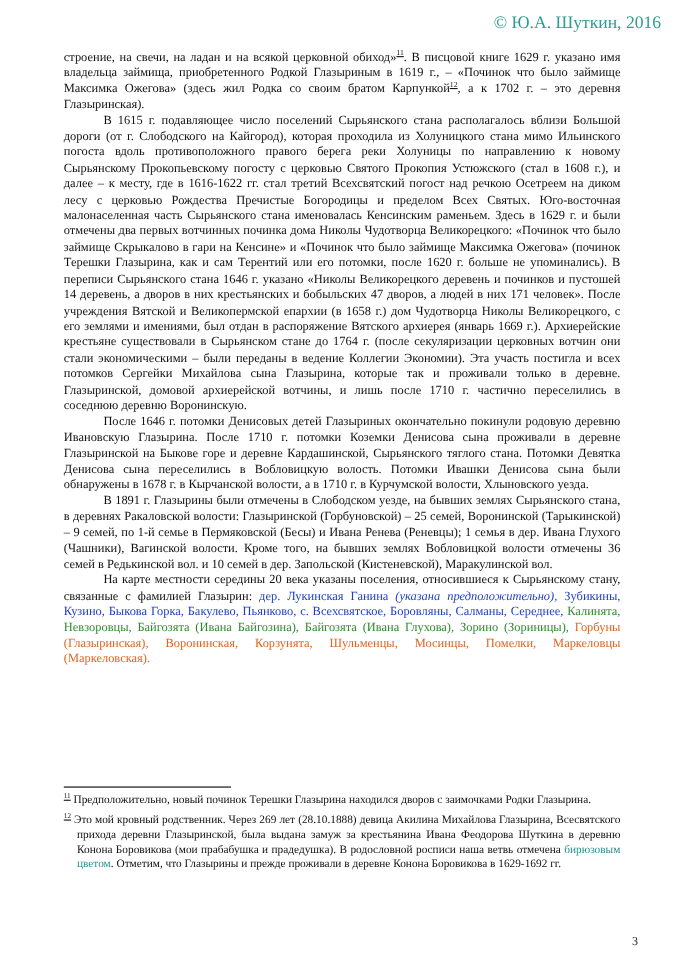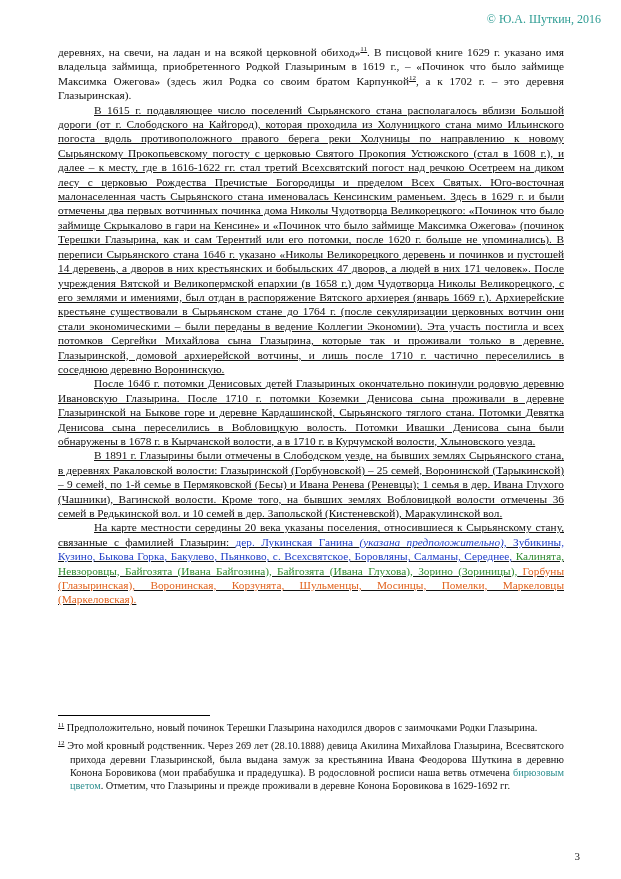--- a/index.html
+++ b/index.html
@@ -1,42 +1,42 @@
 <!DOCTYPE html>
 <html><head>
 <meta charset="utf-8">
 <style>
   html, body { margin: 0; padding: 0; background: #ffffff; }
   body { width: 621px; height: 879px; position: relative; overflow: hidden;
          font-family: "Liberation Serif", "DejaVu Serif", serif; color: #111; }
-  .header { position: absolute; top: 12px; right: 20px; font-size: 12px; color: #2e9c93; }
+  .header { position: absolute; top: 12px; right: 20px; font-size: 16px; color: #2e9c93; }
   .content { position: absolute; left: 58px; top: 45px; width: 506px;
              font-size: 11.3px; line-height: 14.4px; text-align: justify; }
   .content p { margin: 0; }
-  .content p.indent { text-indent: 36px; text-decoration: underline; }
+  .content p.indent { text-indent: 36px; }
   sup { font-size: 7px; line-height: 0; vertical-align: super; text-decoration: underline; }
   .blue { color: #1f3ec8; }
   .green { color: #2f8a2f; }
   .orange { color: #e2631e; }
   .teal { color: #2e8f8f; }
   .ital { font-style: italic; }
   .fn-rule { position: absolute; left: 58px; top: 715px; width: 152px; height: 1px; background: #000; }
   .footnotes { position: absolute; left: 58px; top: 721px; width: 506px;
                font-size: 10.3px; line-height: 13.3px; text-align: justify; }
   .fn { margin: 0 0 5px 0; padding-left: 12px; text-indent: -12px; }
   .fn sup { font-size: 6.5px; }
   .page-num { position: absolute; right: 41px; top: 850px; font-size: 11px; color: #222; }
 </style>
 </head>
 <body>
 
 <div class="header">© Ю.А. Шуткин, 2016</div>
 
 <div class="content">
-  <p><span>деревнях, на свечи, на ладан и на всякой церковной обиход»</span><sup>11</sup><span>. В писцовой книге 1629 г. указано имя владельца займища, приобретенного Родкой Глазыриным в 1619 г., – «Починок что было займище Максимка Ожегова» (здесь жил Родка со своим братом Карпункой</span><sup>12</sup><span>, а к 1702 г. – это деревня Глазыринская).</span></p>
+  <p><span>строение, на свечи, на ладан и на всякой церковной обиход»</span><sup>11</sup><span>. В писцовой книге 1629 г. указано имя владельца займища, приобретенного Родкой Глазыриным в 1619 г., – «Починок что было займище Максимка Ожегова» (здесь жил Родка со своим братом Карпункой</span><sup>12</sup><span>, а к 1702 г. – это деревня Глазыринская).</span></p>
   <p class="indent">В 1615 г. подавляющее число поселений Сырьянского стана располагалось вблизи Большой дороги (от г. Слободского на Кайгород), которая проходила из Холуницкого стана мимо Ильинского погоста вдоль противоположного правого берега реки Холуницы по направлению к новому Сырьянскому Прокопьевскому погосту с церковью Святого Прокопия Устюжского (стал в 1608 г.), и далее – к месту, где в 1616-1622 гг. стал третий Всехсвятский погост над речкою Осетреем на диком лесу с церковью Рождества Пречистые Богородицы и пределом Всех Святых. Юго-восточная малонаселенная часть Сырьянского стана именовалась Кенсинским раменьем. Здесь в 1629 г. и были отмечены два первых вотчинных починка дома Николы Чудотворца Великорецкого: «Починок что было займище Скрыкалово в гари на Кенсине» и «Починок что было займище Максимка Ожегова» (починок Терешки Глазырина, как и сам Терентий или его потомки, после 1620 г. больше не упоминались). В переписи Сырьянского стана 1646 г. указано «Николы Великорецкого деревень и починков и пустошей 14 деревень, а дворов в них крестьянских и бобыльских 47 дворов, а людей в них 171 человек». После учреждения Вятской и Великопермской епархии (в 1658 г.) дом Чудотворца Николы Великорецкого, с его землями и имениями, был отдан в распоряжение Вятского архиерея (январь 1669 г.). Архиерейские крестьяне существовали в Сырьянском стане до 1764 г. (после секуляризации церковных вотчин они стали экономическими – были переданы в ведение Коллегии Экономии). Эта участь постигла и всех потомков Сергейки Михайлова сына Глазырина, которые так и проживали только в деревне. Глазыринской, домовой архиерейской вотчины, и лишь после 1710 г. частично переселились в соседнюю деревню Воронинскую.</p>
   <p class="indent">После 1646 г. потомки Денисовых детей Глазыриных окончательно покинули родовую деревню Ивановскую Глазырина. После 1710 г. потомки Коземки Денисова сына проживали в деревне Глазыринской на Быкове горе и деревне Кардашинской, Сырьянского тяглого стана. Потомки Девятка Денисова сына переселились в Вобловицкую волость. Потомки Ивашки Денисова сына были обнаружены в 1678 г. в Кырчанской волости, а в 1710 г. в Курчумской волости, Хлыновского уезда.</p>
   <p class="indent">В 1891 г. Глазырины были отмечены в Слободском уезде, на бывших землях Сырьянского стана, в деревнях Ракаловской волости: Глазыринской (Горбуновской) – 25 семей, Воронинской (Тарыкинской) – 9 семей, по 1-й семье в Пермяковской (Бесы) и Ивана Ренева (Реневцы); 1 семья в дер. Ивана Глухого (Чашники), Вагинской волости. Кроме того, на бывших землях Вобловицкой волости отмечены 36 семей в Редькинской вол. и 10 семей в дер. Запольской (Кистеневской), Маракулинской вол.</p>
   <p class="indent"><span>На карте местности середины 20 века указаны поселения, относившиеся к Сырьянскому стану, связанные с фамилией Глазырин: </span><span class="blue">дер. Лукинская Ганина </span><span class="blue ital">(указана предположительно),</span><span class="blue"> Зубикины, Кузино, Быкова Горка, Бакулево, Пьянково, с. Всехсвятское, Боровляны, Салманы, Середнее,</span><span class="green"> Калинята, Невзоровцы, Байгозята (Ивана Байгозина), Байгозята (Ивана Глухова), Зорино (Зориницы),</span><span class="orange"> Горбуны (Глазыринская), Воронинская, Корзунята, Шульменцы, Мосинцы, Помелки, Маркеловцы (Маркеловская).</span></p>
 </div>
 
 <div class="fn-rule"></div>
 
 <div class="footnotes">
   <p class="fn"><sup>11</sup> <span>Предположительно, новый починок Терешки Глазырина находился дворов с заимочками Родки Глазырина.</span></p>

